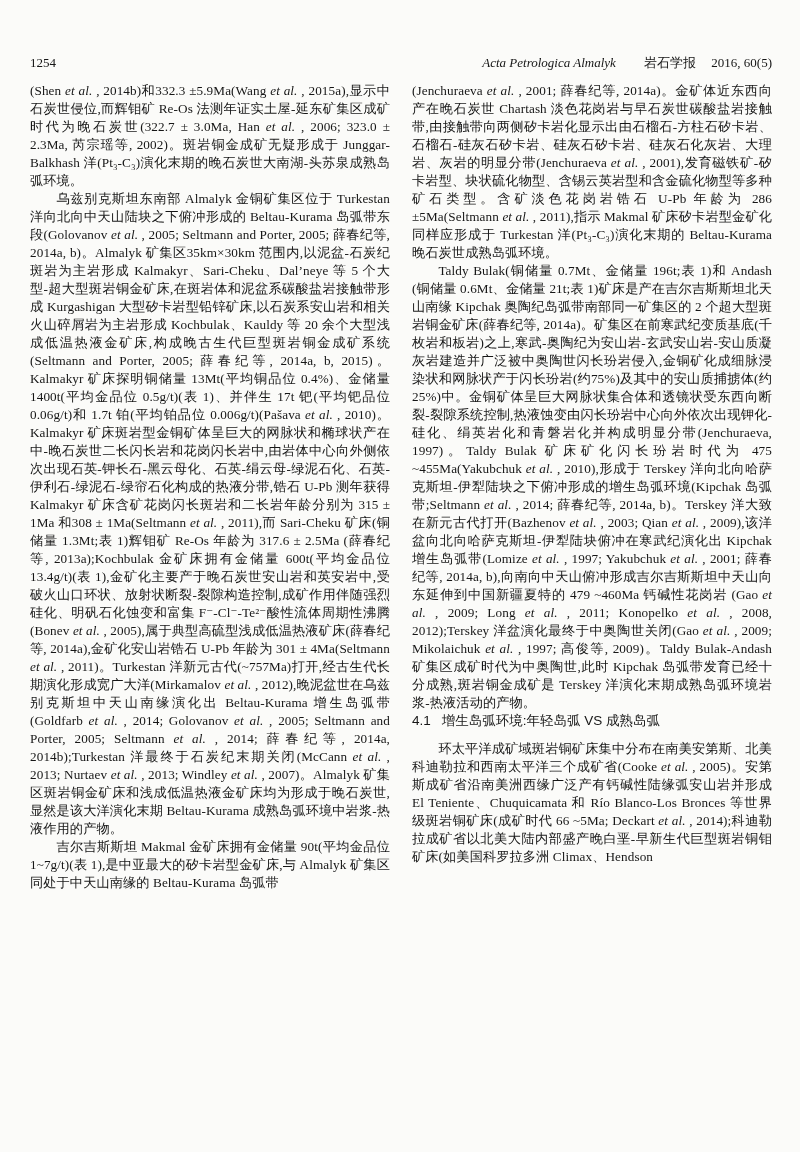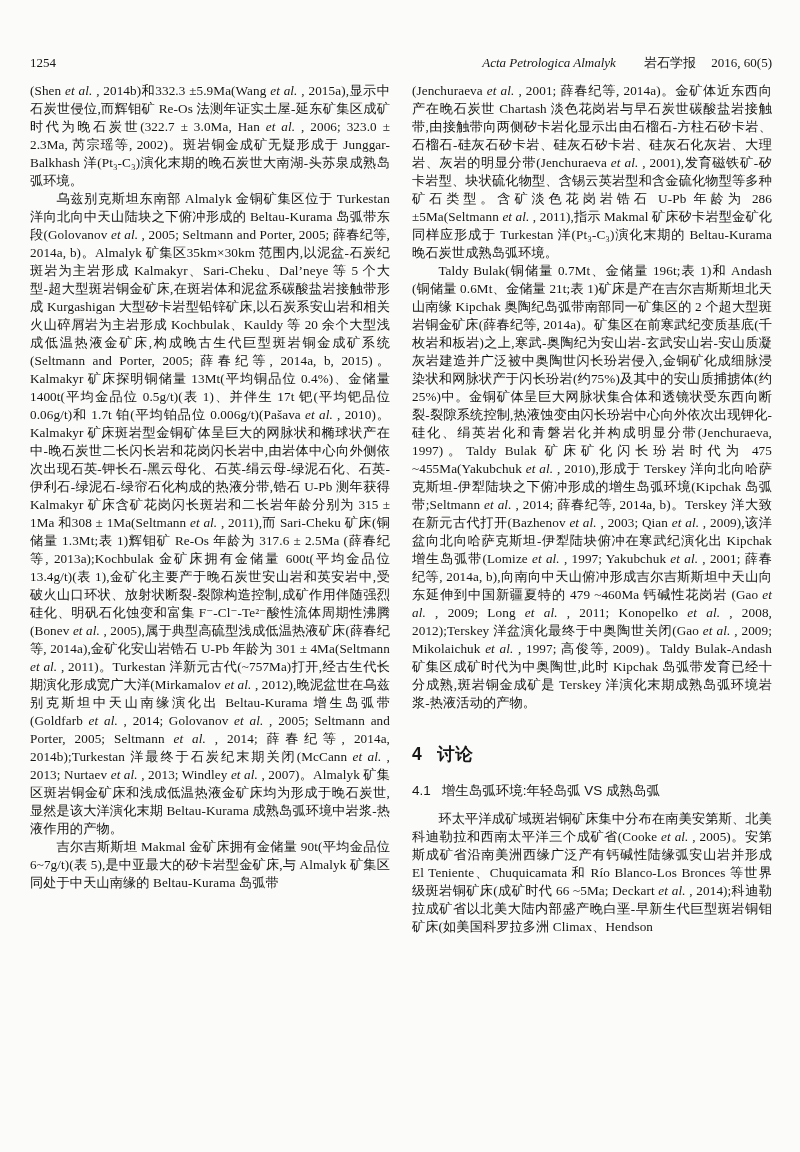--- a/index.html
+++ b/index.html
@@ -76,30 +76,27 @@
       <span class="journal-cn">岩石学报</span>
       <span class="journal-issue">2016, 60(5)</span>
     </span>
   </div>
 
   <div class="cols">
 
     <div class="col">
       <p class="para no-indent">(Shen <i>et al.</i> , 2014b)和332.3 ±5.9Ma(Wang <i>et al.</i> , 2015a),显示中石炭世侵位,而辉钼矿 Re-Os 法测年证实土屋-延东矿集区成矿时代为晚石炭世(322.7 ± 3.0Ma, Han <i>et al.</i> , 2006; 323.0 ± 2.3Ma, 芮宗瑶等, 2002)。斑岩铜金成矿无疑形成于 Junggar-Balkhash 洋(Pt₃-C₃)演化末期的晚石炭世大南湖-头苏泉成熟岛弧环境。</p>
       <p class="para">乌兹别克斯坦东南部 Almalyk 金铜矿集区位于 Turkestan 洋向北向中天山陆块之下俯冲形成的 Beltau-Kurama 岛弧带东段(Golovanov <i>et al.</i> , 2005; Seltmann and Porter, 2005; 薛春纪等, 2014a, b)。Almalyk 矿集区35km×30km 范围内,以泥盆-石炭纪斑岩为主岩形成 Kalmakyr、Sari-Cheku、Dal’neye 等 5 个大型-超大型斑岩铜金矿床,在斑岩体和泥盆系碳酸盐岩接触带形成 Kurgashigan 大型矽卡岩型铅锌矿床,以石炭系安山岩和相关火山碎屑岩为主岩形成 Kochbulak、Kauldy 等 20 余个大型浅成低温热液金矿床,构成晚古生代巨型斑岩铜金成矿系统(Seltmann and Porter, 2005; 薛春纪等, 2014a, b, 2015)。Kalmakyr 矿床探明铜储量 13Mt(平均铜品位 0.4%)、金储量 1400t(平均金品位 0.5g/t)(表 1)、并伴生 17t 钯(平均钯品位 0.06g/t)和 1.7t 铂(平均铂品位 0.006g/t)(Pašava <i>et al.</i> , 2010)。Kalmakyr 矿床斑岩型金铜矿体呈巨大的网脉状和椭球状产在中-晚石炭世二长闪长岩和花岗闪长岩中,由岩体中心向外侧依次出现石英-钾长石-黑云母化、石英-绢云母-绿泥石化、石英-伊利石-绿泥石-绿帘石化构成的热液分带,锆石 U-Pb 测年获得 Kalmakyr 矿床含矿花岗闪长斑岩和二长岩年龄分别为 315 ± 1Ma 和308 ± 1Ma(Seltmann <i>et al.</i> , 2011),而 Sari-Cheku 矿床(铜储量 1.3Mt;表 1)辉钼矿 Re-Os 年龄为 317.6 ± 2.5Ma (薛春纪等, 2013a);Kochbulak 金矿床拥有金储量 600t(平均金品位 13.4g/t)(表 1),金矿化主要产于晚石炭世安山岩和英安岩中,受破火山口环状、放射状断裂-裂隙构造控制,成矿作用伴随强烈硅化、明矾石化蚀变和富集 F⁻-Cl⁻-Te²⁻酸性流体周期性沸腾(Bonev <i>et al.</i> , 2005),属于典型高硫型浅成低温热液矿床(薛春纪等, 2014a),金矿化安山岩锆石 U-Pb 年龄为 301 ± 4Ma(Seltmann <i>et al.</i> , 2011)。Turkestan 洋新元古代(~757Ma)打开,经古生代长期演化形成宽广大洋(Mirkamalov <i>et al.</i> , 2012),晚泥盆世在乌兹别克斯坦中天山南缘演化出 Beltau-Kurama 增生岛弧带(Goldfarb <i>et al.</i> , 2014; Golovanov <i>et al.</i> , 2005; Seltmann and Porter, 2005; Seltmann <i>et al.</i> , 2014; 薛春纪等, 2014a, 2014b);Turkestan 洋最终于石炭纪末期关闭(McCann <i>et al.</i> , 2013; Nurtaev <i>et al.</i> , 2013; Windley <i>et al.</i> , 2007)。Almalyk 矿集区斑岩铜金矿床和浅成低温热液金矿床均为形成于晚石炭世,显然是该大洋演化末期 Beltau-Kurama 成熟岛弧环境中岩浆-热液作用的产物。</p>
-      <p class="para">吉尔吉斯斯坦 Makmal 金矿床拥有金储量 90t(平均金品位 6~7g/t)(表 5),是中亚最大的矽卡岩型金矿床,与 Almalyk 矿集区同处于中天山南缘的 Beltau-Kurama 岛弧带</p>
+      <p class="para">吉尔吉斯斯坦 Makmal 金矿床拥有金储量 90t(平均金品位 1~7g/t)(表 1),是中亚最大的矽卡岩型金矿床,与 Almalyk 矿集区同处于中天山南缘的 Beltau-Kurama 岛弧带</p>
     </div>
 
     <div class="col">
       <p class="para no-indent">(Jenchuraeva <i>et al.</i> , 2001; 薛春纪等, 2014a)。金矿体近东西向产在晚石炭世 Chartash 淡色花岗岩与早石炭世碳酸盐岩接触带,由接触带向两侧矽卡岩化显示出由石榴石-方柱石矽卡岩、石榴石-硅灰石矽卡岩、硅灰石矽卡岩、硅灰石化灰岩、大理岩、灰岩的明显分带(Jenchuraeva <i>et al.</i> , 2001),发育磁铁矿-矽卡岩型、块状硫化物型、含锡云英岩型和含金硫化物型等多种矿石类型。含矿淡色花岗岩锆石 U-Pb 年龄为 286 ±5Ma(Seltmann <i>et al.</i> , 2011),指示 Makmal 矿床矽卡岩型金矿化同样应形成于 Turkestan 洋(Pt₃-C₃)演化末期的 Beltau-Kurama 晚石炭世成熟岛弧环境。</p>
       <p class="para">Taldy Bulak(铜储量 0.7Mt、金储量 196t;表 1)和 Andash (铜储量 0.6Mt、金储量 21t;表 1)矿床是产在吉尔吉斯斯坦北天山南缘 Kipchak 奥陶纪岛弧带南部同一矿集区的 2 个超大型斑岩铜金矿床(薛春纪等, 2014a)。矿集区在前寒武纪变质基底(千枚岩和板岩)之上,寒武-奥陶纪为安山岩-玄武安山岩-安山质凝灰岩建造并广泛被中奥陶世闪长玢岩侵入,金铜矿化成细脉浸染状和网脉状产于闪长玢岩(约75%)及其中的安山质捕掳体(约 25%)中。金铜矿体呈巨大网脉状集合体和透镜状受东西向断裂-裂隙系统控制,热液蚀变由闪长玢岩中心向外依次出现钾化-硅化、绢英岩化和青磐岩化并构成明显分带(Jenchuraeva, 1997)。Taldy Bulak 矿床矿化闪长玢岩时代为 475 ~455Ma(Yakubchuk <i>et al.</i> , 2010),形成于 Terskey 洋向北向哈萨克斯坦-伊犁陆块之下俯冲形成的增生岛弧环境(Kipchak 岛弧带;Seltmann <i>et al.</i> , 2014; 薛春纪等, 2014a, b)。Terskey 洋大致在新元古代打开(Bazhenov <i>et al.</i> , 2003; Qian <i>et al.</i> , 2009),该洋盆向北向哈萨克斯坦-伊犁陆块俯冲在寒武纪演化出 Kipchak 增生岛弧带(Lomize <i>et al.</i> , 1997; Yakubchuk <i>et al.</i> , 2001; 薛春纪等, 2014a, b),向南向中天山俯冲形成吉尔吉斯斯坦中天山向东延伸到中国新疆夏特的 479 ~460Ma 钙碱性花岗岩 (Gao <i>et al.</i> , 2009; Long <i>et al.</i> , 2011; Konopelko <i>et al.</i> , 2008, 2012);Terskey 洋盆演化最终于中奥陶世关闭(Gao <i>et al.</i> , 2009; Mikolaichuk <i>et al.</i> , 1997; 高俊等, 2009)。Taldy Bulak-Andash 矿集区成矿时代为中奥陶世,此时 Kipchak 岛弧带发育已经十分成熟,斑岩铜金成矿是 Terskey 洋演化末期成熟岛弧环境岩浆-热液活动的产物。</p>
 
-      <div class="sec-heading">
-        <span>4</span><span class="sec-title">讨论</span>
-      </div>
 
       <div class="subsec-heading">
         <span>4.1</span><span class="subsec-title">增生岛弧环境:年轻岛弧 VS 成熟岛弧</span>
       </div>
 
       <p class="para">环太平洋成矿域斑岩铜矿床集中分布在南美安第斯、北美科迪勒拉和西南太平洋三个成矿省(Cooke <i>et al.</i> , 2005)。安第斯成矿省沿南美洲西缘广泛产有钙碱性陆缘弧安山岩并形成 El Teniente、Chuquicamata 和 Río Blanco-Los Bronces 等世界级斑岩铜矿床(成矿时代 66 ~5Ma; Deckart <i>et al.</i> , 2014);科迪勒拉成矿省以北美大陆内部盛产晚白垩-早新生代巨型斑岩铜钼矿床(如美国科罗拉多洲 Climax、Hendson</p>
     </div>
 
   </div>
 </div>

